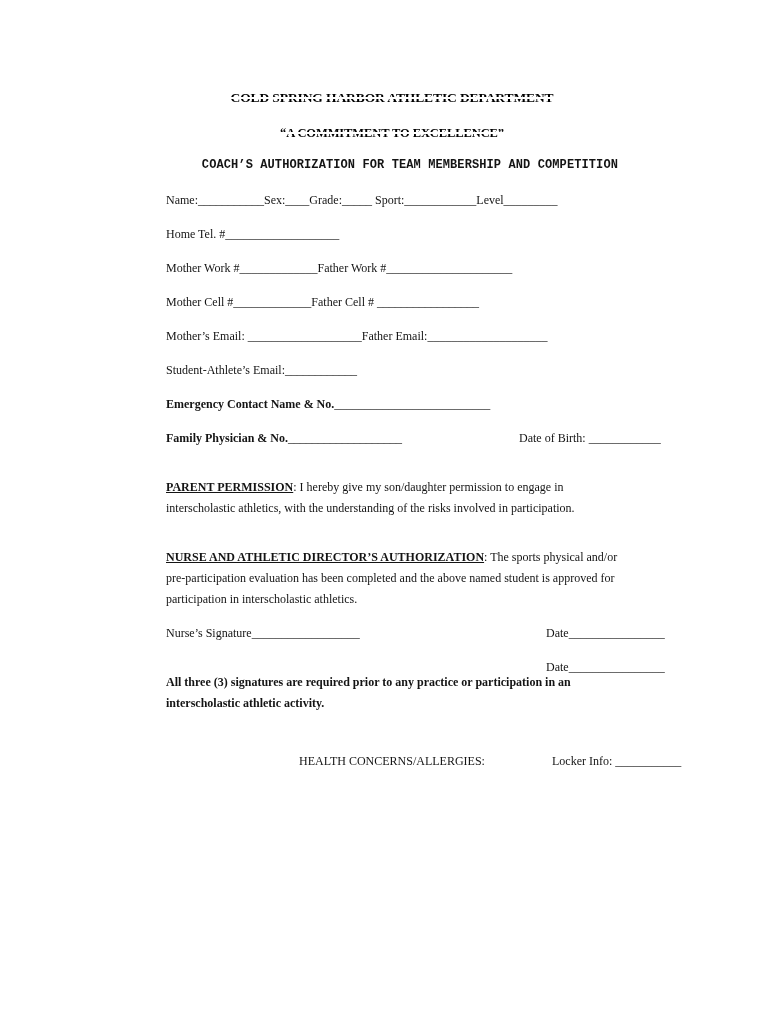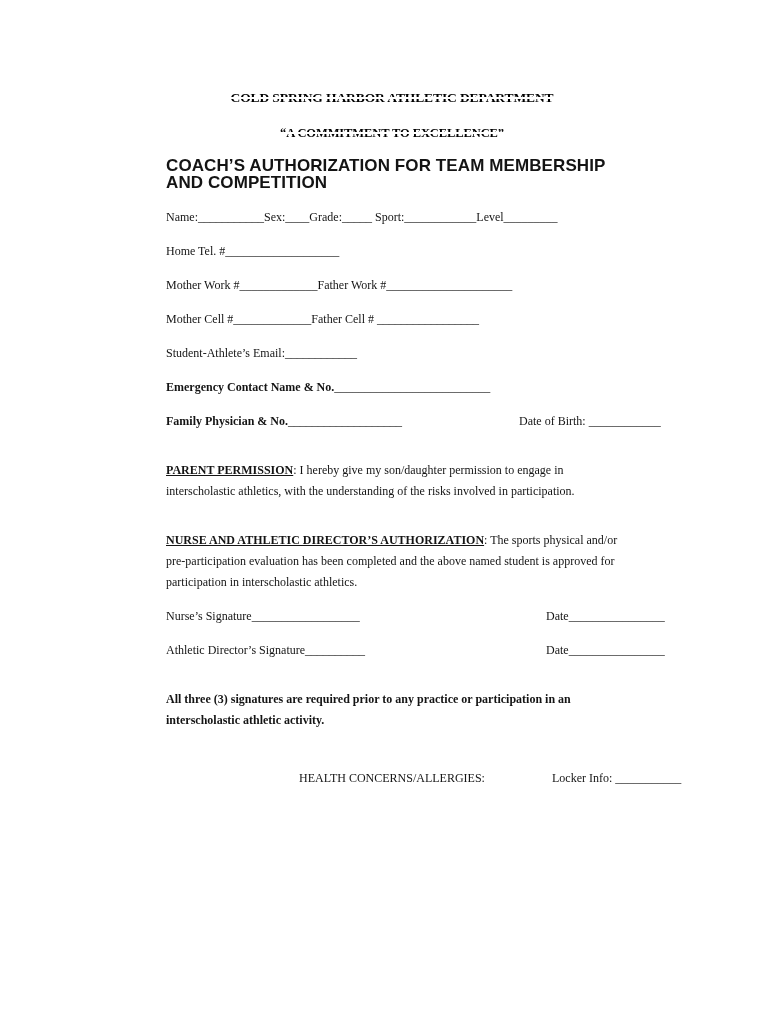--- a/index.html
+++ b/index.html
@@ -28,24 +28,24 @@
     letter-spacing: -0.1px;
   }
   h2.subtitle {
     font-size: 12.5px;
     line-height: 18px;
     text-align: center;
     margin: 0 0 15px 0;
     letter-spacing: -0.1px;
   }
   h3.heading {
-    font-family: Liberation Sans, sans-serif;
-    font-size: 17px;
+    font-family: Liberation Mono, monospace;
+    font-size: 12px;
     line-height: 17px;
-    text-align: left;
+    text-align: right;
     margin: 0 0 16px 0;
     letter-spacing: 0.1px;
   }
   .engraved {
     color: #000;
     font-weight: bold;
   }
   
   @supports (-webkit-background-clip: text) {
     .engraved {
@@ -79,41 +79,41 @@
   <div class="content">
 
     <h1 class="title engraved">COLD SPRING HARBOR ATHLETIC DEPARTMENT</h1>
     <h2 class="subtitle engraved">“A COMMITMENT TO EXCELLENCE”</h2>
     <h3 class="heading">COACH’S AUTHORIZATION FOR TEAM MEMBERSHIP AND COMPETITION</h3>
 
     <p class="line">Name:___________Sex:____Grade:_____ Sport:____________Level_________</p>
     <p class="line">Home Tel. #___________________</p>
     <p class="line">Mother Work #_____________Father Work #_____________________</p>
     <p class="line">Mother Cell #_____________Father Cell # _________________</p>
+    <p class="line">Mother’s Email: ___________________Father Email:____________________</p>
     <p class="line">Student-Athlete’s Email:____________</p>
 
     <p class="line"><strong>Emergency Contact Name &amp; No.</strong><span>__________________________</span></p>
 
     <p class="line two-col">
       <span class="col1"><strong>Family Physician &amp; No.</strong><span>___________________</span></span>
       <span class="col2 c368">Date of Birth: ____________</span>
     </p>
 
     <p class="para"><strong class="u">PARENT PERMISSION</strong><span>: I hereby give my son/daughter permission to engage in interscholastic athletics, with the understanding of the risks involved in participation.</span></p>
 
 
     <p class="para"><strong class="u">NURSE AND ATHLETIC DIRECTOR’S AUTHORIZATION</strong><span>: The sports physical and/or pre-participation evaluation has been completed and the above named student is approved for participation in interscholastic athletics.</span></p>
 
     <p class="line two-col">
       <span class="col1">Nurse’s Signature__________________</span>
       <span class="col2 c380">Date________________</span>
     </p>
 
     <p class="line two-col">
-      <span class="col1">Athletic Director’s Signature__________</span>
       <span class="col2 c380">Date________________</span>
     </p>
 
     <p class="para bold">All three (3) signatures are required prior to any practice or participation in an interscholastic athletic activity.</p>
 
     <p class="line two-col health">
       <span class="col1">HEALTH CONCERNS/ALLERGIES:</span>
       <span class="col2 c386">Locker Info: ___________</span>
     </p>
 

